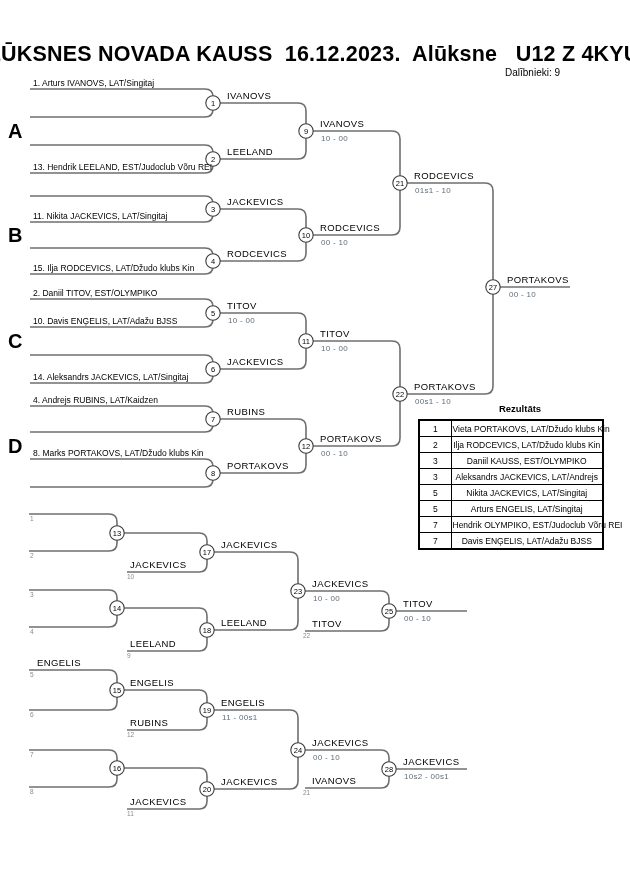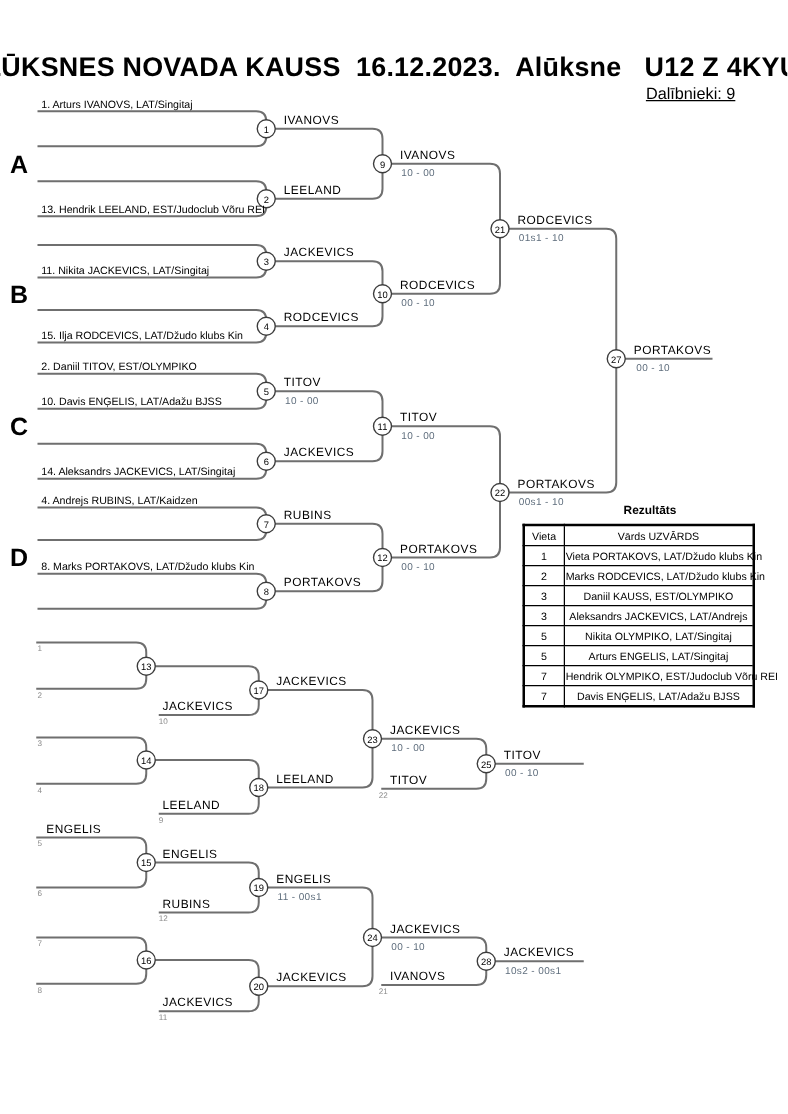--- a/index.html
+++ b/index.html
@@ -1,20 +1,20 @@
 <!DOCTYPE html>
 <html><head>
 <meta charset="utf-8">
 <style>
   html,body{margin:0;padding:0;background:#fff;}
   .page{position:relative;width:630px;height:891px;background:#fff;overflow:hidden;
         font-family:"Liberation Sans",sans-serif;color:#000;}
   .title{position:absolute;top:42px;left:-28px;font-size:21.5px;font-weight:bold;
          white-space:pre;letter-spacing:.2px;}
-  .participants{position:absolute;top:67px;left:505px;width:95px;text-align:center;font-size:13px;text-decoration:underline;}
+  .participants{position:absolute;top:67px;left:505px;width:95px;text-align:left;font-size:10px;}
   svg.bracket{position:absolute;left:0;top:0;}
   path.line{fill:none;stroke:#6f6f6f;stroke-width:1.6px;}
   circle.badge{fill:#fff;stroke:#3c3c3c;stroke-width:1.1px;}
   text{fill:#000;}
   .badge-num{font-size:7.5px;text-anchor:middle;}
   .entry{font-size:8.5px;}
   .winner{font-size:9.5px;letter-spacing:.4px;}
   .score{font-size:8px;fill:#5f6e7d;letter-spacing:.3px;}
   .ref{font-size:6.5px;fill:#8a8a8a;}
   .pool-letter{font-size:20px;font-weight:bold;}
@@ -203,43 +203,39 @@
   </svg>
 
   <div class="results">
     <div class="results-title">Rezultāts</div>
     <table class="res">
       <colgroup>
           <col class="c-place">
           <col class="c-name">
         </colgroup>
       <tbody>
-          <tr>
-        <th>Vieta</th>
-        <th>Vārds UZVĀRDS</th>
-      </tr>
       <tr>
         <td>1</td>
         <td>Vieta PORTAKOVS, LAT/Džudo klubs Kin</td>
       </tr>
       <tr>
         <td>2</td>
-        <td>Marks RODCEVICS, LAT/Džudo klubs Kin</td>
+        <td>Ilja RODCEVICS, LAT/Džudo klubs Kin</td>
       </tr>
       <tr>
         <td>3</td>
         <td>Daniil KAUSS, EST/OLYMPIKO</td>
       </tr>
       <tr>
         <td>3</td>
         <td>Aleksandrs JACKEVICS, LAT/Andrejs</td>
       </tr>
       <tr>
         <td>5</td>
-        <td>Nikita OLYMPIKO, LAT/Singitaj</td>
+        <td>Nikita JACKEVICS, LAT/Singitaj</td>
       </tr>
       <tr>
         <td>5</td>
         <td>Arturs ENGELIS, LAT/Singitaj</td>
       </tr>
       <tr>
         <td>7</td>
         <td>Hendrik OLYMPIKO, EST/Judoclub Võru REI</td>
       </tr>
       <tr>

